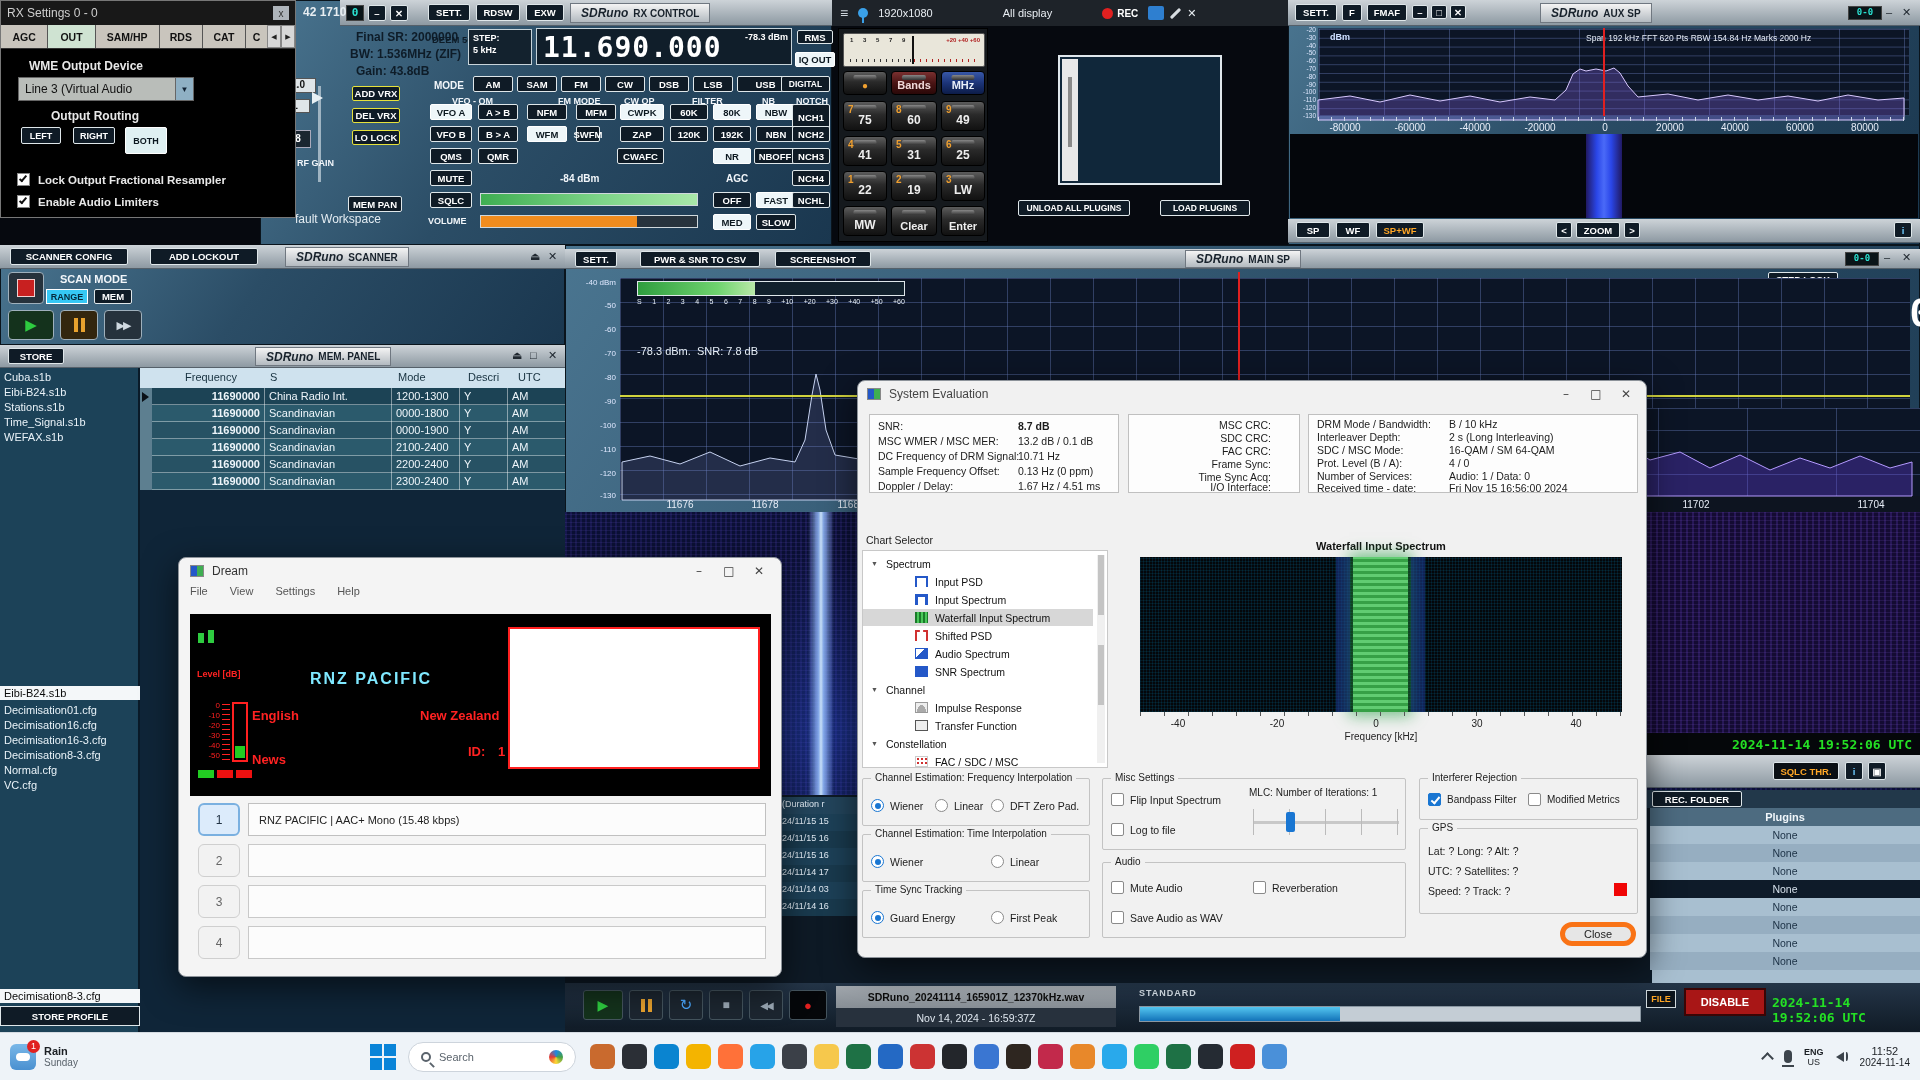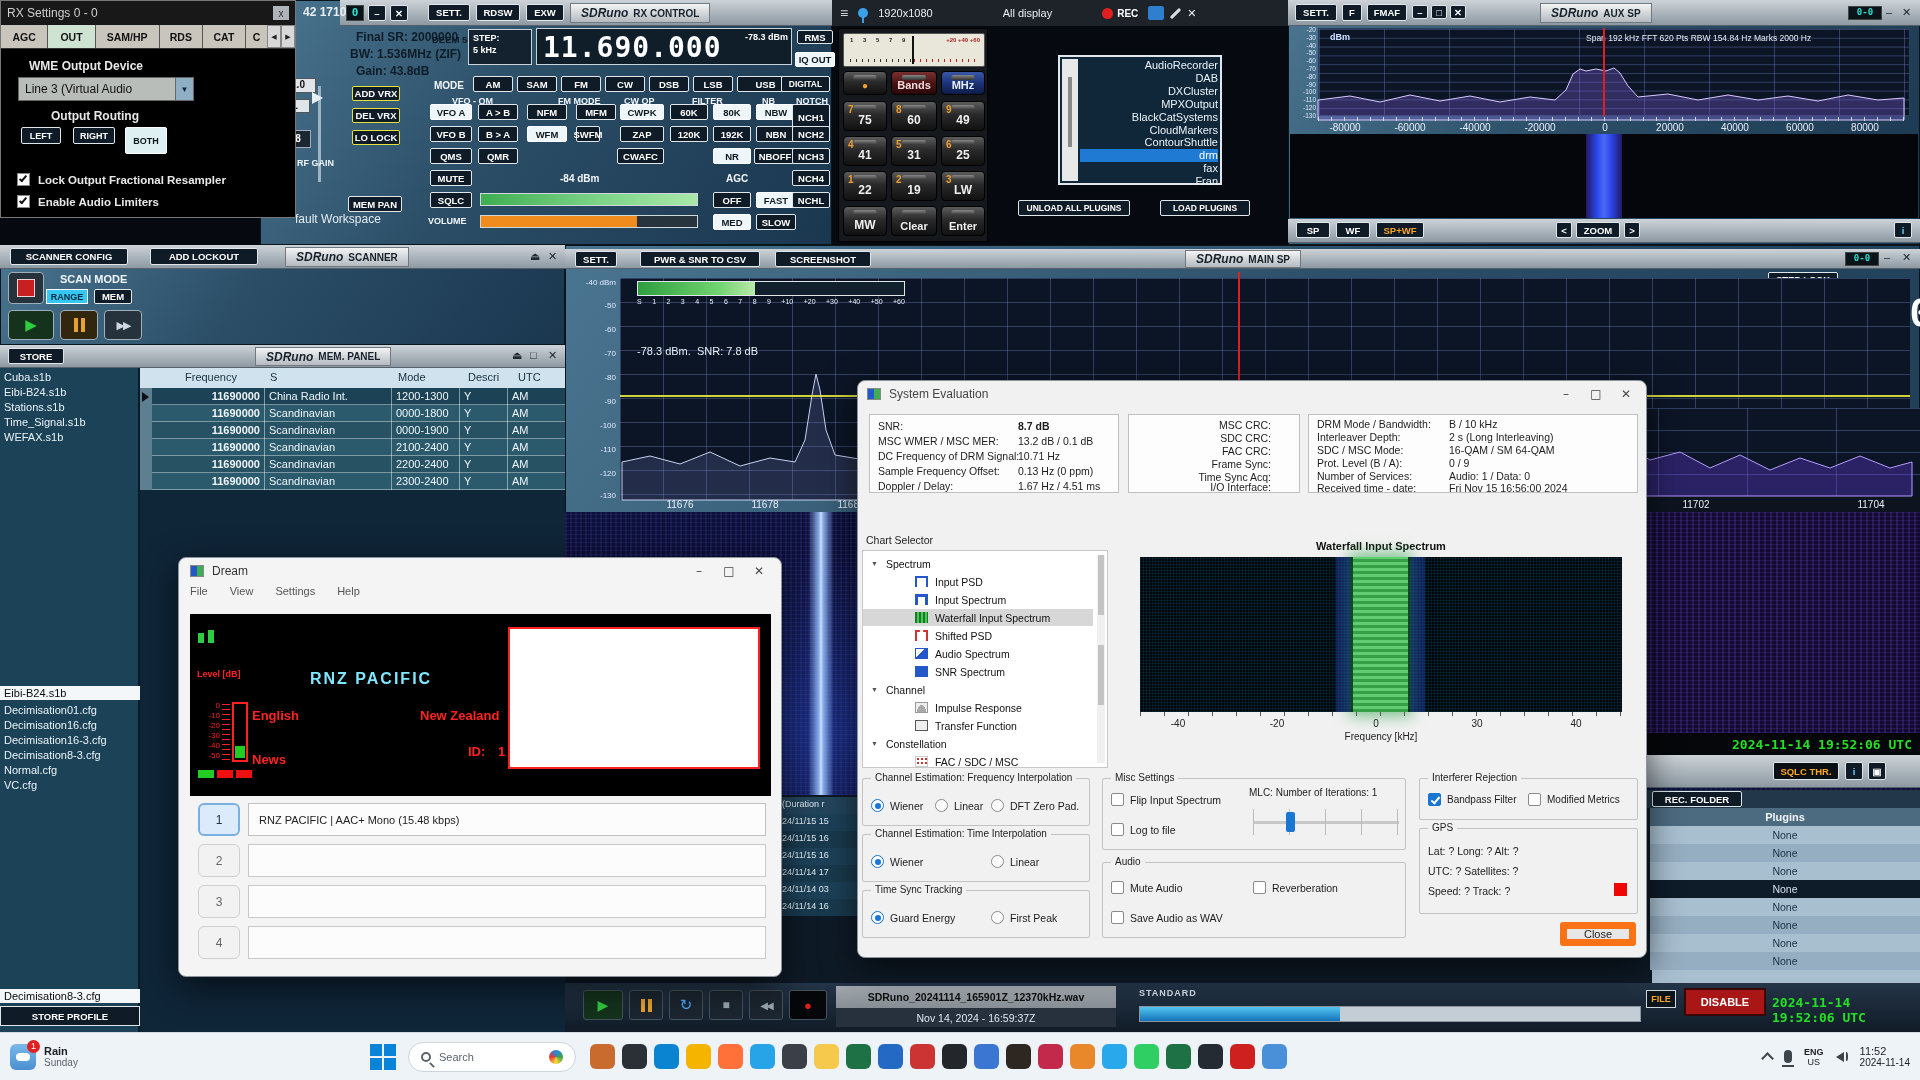--- a/index.html
+++ b/index.html
@@ -256,32 +256,20 @@
     </div>
   <div class="kbtn" style="left:102px;top:177px;width:44px;height:30px;font-size:11px">
       <span>Enter</span>
     </div>
 </div>
 
 <div class="abs" style="left:1058px;top:55px;width:164px;height:130px;background:#10273a;border:2px solid #dfe7ec">
   <div style="position:absolute;left:2px;top:2px;width:16px;height:122px;background:#e8e8e8">
       <i style="position:absolute;left:6px;top:18px;width:4px;height:70px;background:#8a8a8a;display:block"></i>
     </div>
-  <div style="position:absolute;left:20px;top:2px;right:2px;font-size:11px;color:#eaf2f8;text-align:right;line-height:12.9px">
-    <div>AudioRecorder</div>
-    <div>DAB</div>
-    <div>DXCluster</div>
-    <div>MPXOutput</div>
-    <div>BlackCatSystems</div>
-    <div>CloudMarkers</div>
-    <div>ContourShuttle</div>
-    <div style="background:#1f7ad4;color:#fff">drm</div>
-    <div>fax</div>
-    <div>Fran</div>
-  </div>
 </div>
 <div class="btn" style="left:1018px;top:200px;width:112px;height:16px;font-size:8.5px">UNLOAD ALL PLUGINS</div>
 <div class="btn" style="left:1160px;top:200px;width:90px;height:16px;font-size:8.5px">LOAD PLUGINS</div>
 
 <div class="abs winblue" style="left:1288px;top:0;width:632px;height:245px;border:1px solid #0a141c"></div>
 <div class="abs tbar" style="left:1288px;top:0;width:632px;height:26px"></div>
 <div class="btn" style="left:1295px;top:4px;width:42px;height:17px">SETT.</div>
 <div class="btn" style="left:1342px;top:4px;width:20px;height:17px">F</div>
 <div class="btn" style="left:1367px;top:4px;width:40px;height:17px">FMAF</div>
 <div class="btn" style="left:1412px;top:5px;width:16px;height:14px">–</div>
@@ -613,21 +601,21 @@
     </span>
 </div>
 <div class="abs" style="left:1308px;top:414px;width:330px;height:79px;background:#fdfdfd;border:1px solid #c0c0c0;z-index:21">
   <span class="frow" style="left:8px;top:3px">DRM Mode / Bandwidth:</span>
     <span class="frow" style="left:140px;top:3px">B / 10 kHz</span>
   <span class="frow" style="left:8px;top:16px">Interleaver Depth:</span>
     <span class="frow" style="left:140px;top:16px">2 s (Long Interleaving)</span>
   <span class="frow" style="left:8px;top:29px">SDC / MSC Mode:</span>
     <span class="frow" style="left:140px;top:29px">16-QAM / SM 64-QAM</span>
   <span class="frow" style="left:8px;top:42px">Prot. Level (B / A):</span>
-    <span class="frow" style="left:140px;top:42px">0 / 9</span>
+    <span class="frow" style="left:140px;top:42px">4 / 0</span>
   <span class="frow" style="left:8px;top:55px">Number of Services:</span>
     <span class="frow" style="left:140px;top:55px">Audio: 1 / Data: 0</span>
   <span class="frow" style="left:8px;top:67px">Received time - date:</span>
     <span class="frow" style="left:140px;top:67px">Fri Nov 15 16:56:00 2024</span>
 </div>
 
 <div class="abs" style="left:866px;top:534px;font-size:10.5px;color:#222;z-index:21">Chart Selector</div>
 <div class="abs" style="left:862px;top:550px;width:246px;height:218px;background:#fff;border:1px solid #c8c8c8;z-index:21;overflow:hidden">
   <div class="tree-item" style="left:8px;top:4px">
       <span style="font-size:7px;color:#555;margin-right:8px">▼</span>
@@ -775,21 +763,21 @@
       <span>Modified Metrics</span>
     </span>
 </div>
 <div class="grp" style="left:1419px;top:828px;width:219px;height:86px;z-index:21">
     <span class="gt">GPS</span>
   <span class="frow" style="left:8px;top:16px">Lat: ?  Long: ?  Alt: ?</span>
   <span class="frow" style="left:8px;top:36px">UTC: ?  Satellites: ?</span>
   <span class="frow" style="left:8px;top:56px">Speed: ?  Track: ?</span>
   <span class="abs" style="right:10px;top:54px;width:13px;height:13px;background:#f00505"></span>
 </div>
-<div class="abs" style="left:1560px;top:922px;width:76px;height:24px;background:#e6e6e6;border:7px solid #f97316;color:#222;font-size:11px;display:flex;align-items:center;justify-content:center;z-index:21;border-radius:3px">Close</div>
+<div class="abs" style="left:1560px;top:922px;width:76px;height:24px;background:#e6e6e6;border:5px solid #f97316;color:#222;font-size:11px;display:flex;align-items:center;justify-content:center;z-index:21;border-radius:12px">Close</div>
 
 <div class="winlight" style="left:178px;top:557px;width:604px;height:420px;z-index:30;background:#f4f4f4"></div>
 <div class="abs" style="left:178px;top:557px;width:604px;height:28px;z-index:31;display:flex;align-items:center;padding:0 12px;gap:8px">
   <span style="width:14px;height:12px;background:linear-gradient(90deg,#2458c8 50%,#3fae52 50%);border:1px solid #888"></span>
   <span style="font-size:12px;color:#333">Dream</span>
   <span class="wctl" style="position:static;margin-left:auto">–</span>
   <span class="wctl" style="position:static">□</span>
   <span class="wctl" style="position:static">✕</span>
 </div>
 <div class="abs" style="left:190px;top:585px;z-index:31;display:flex;gap:22px;font-size:11px;color:#555">
@@ -890,18 +878,18 @@
         <i style="position:absolute;left:-2px;bottom:-4px;width:12px;height:2px;background:#3c444c;display:block"></i>
       </span>
     <span style="display:flex;flex-direction:column;line-height:10px;text-align:center">
         <b style="font-size:9px;color:#1b1f24">ENG</b>
         <i style="font-style:normal;font-size:9px;color:#1b1f24">US</i>
       </span>
     <span style="display:flex;align-items:center">
         <i style="width:0;height:0;border-top:5px solid transparent;border-bottom:5px solid transparent;border-right:8px solid #3c444c;display:block"></i>
         <i style="width:3px;height:9px;border-right:2px solid #3c444c;border-radius:50%;display:block;margin-left:1px"></i>
       </span>
-    <span style="display:flex;flex-direction:column;line-height:12px;text-align:left">
+    <span style="display:flex;flex-direction:column;line-height:12px;text-align:center">
         <b style="font-size:11px;color:#1b1f24;font-weight:normal">11:52</b>
         <i style="font-style:normal;font-size:10px;color:#1b1f24">2024-11-14</i>
       </span>
   </div>
 </div>
 
 </body></html>

